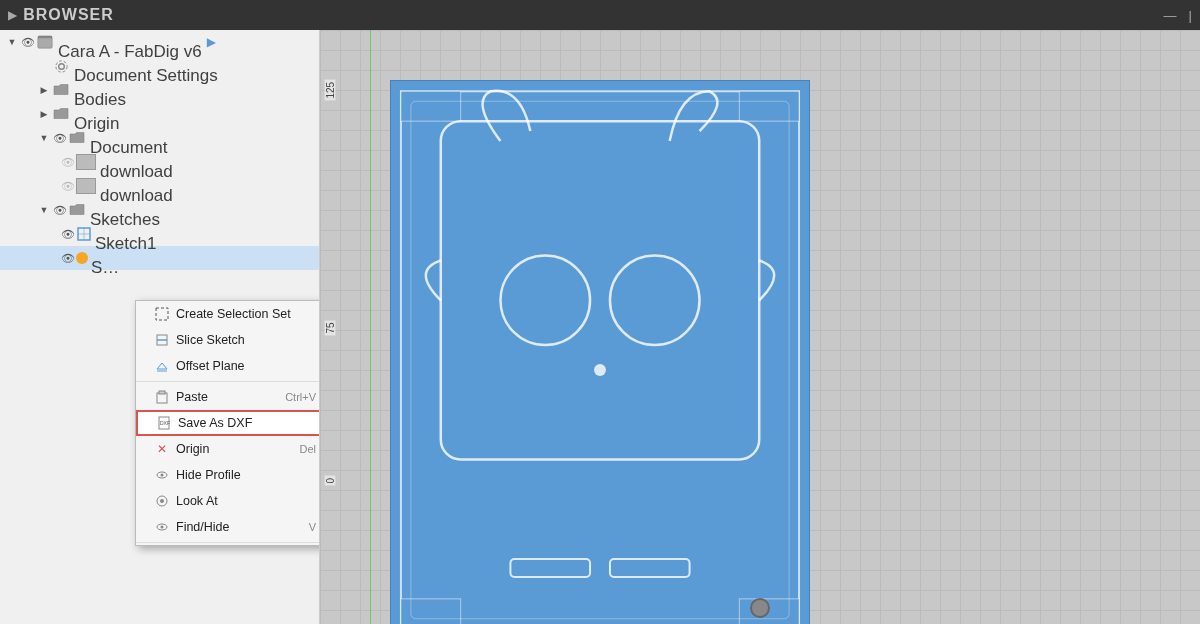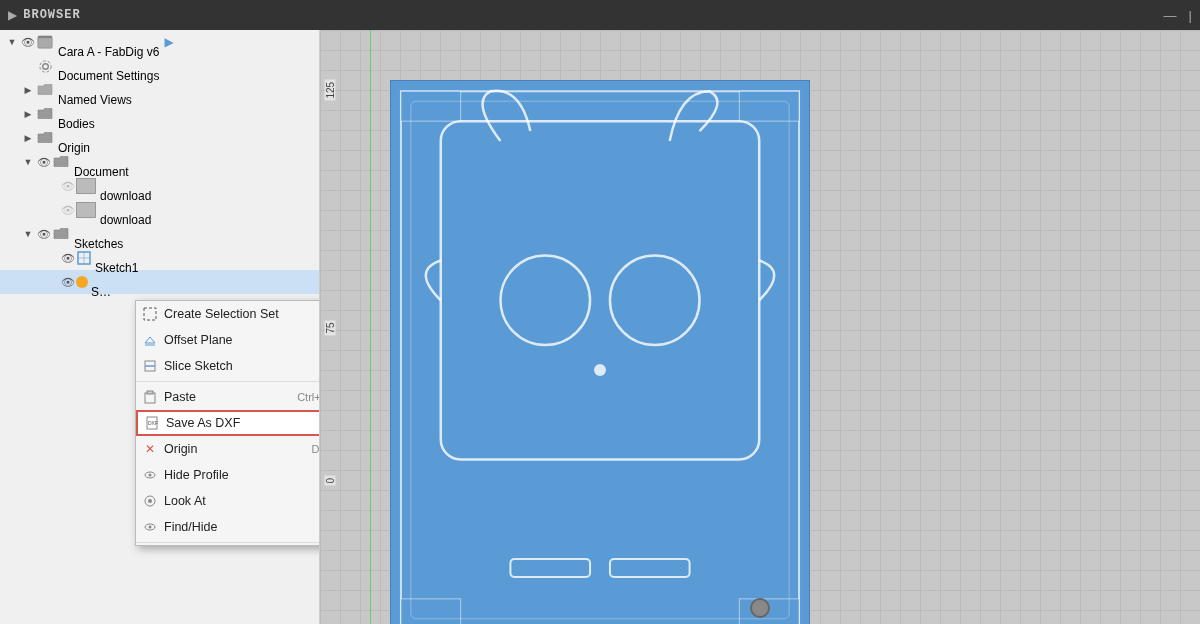--- a/index.html
+++ b/index.html
@@ -54,21 +54,21 @@
       align-items: center;
       height: 24px;
       padding-left: 4px;
       cursor: pointer;
       white-space: nowrap;
       font-size: 13px;
       color: #222;
     }
 
     .tree-indent-1 { padding-left: 4px; }
-    .tree-indent-2 { padding-left: 20px; }
+    .tree-indent-2 { padding-left: 36px; }
     .tree-indent-3 { padding-left: 44px; }
 
     .tree-arrow {
       width: 16px;
       height: 16px;
       display: inline-flex;
       align-items: center;
       justify-content: center;
       font-size: 9px;
       color: #555;
@@ -93,22 +93,22 @@
       width: 18px;
       height: 18px;
       display: inline-flex;
       align-items: center;
       justify-content: center;
       margin-right: 4px;
       flex-shrink: 0;
     }
 
     .item-label {
-      font-size: 12px;
-      color: #000000;
+      font-size: 17px;
+      color: #404040;
       margin-top: 20px;
     }
 
     
     .sketch-icon {
       width: 16px;
       height: 16px;
       display: inline-flex;
       align-items: center;
       justify-content: center;
@@ -140,21 +140,21 @@
       width: 200px;
       background: #f5f5f5;
       border: 1px solid #bbb;
       box-shadow: 3px 3px 8px rgba(0,0,0,0.3);
       z-index: 100;
     }
     .ctx-item {
       display: flex;
       align-items: center;
       height: 26px;
-      padding: 0 6px;
+      padding: 0 18px;
       cursor: pointer;
       font-size: 12.5px;
       color: #222;
       gap: 6px;
     }
     .ctx-item.highlighted {
       background: #fff;
       border: 2px solid #d9534f;
     }
     .ctx-separator {
@@ -247,21 +247,21 @@
       background: #4c4;
       opacity: 0.7;
     }
   </style>
 </head>
 <body>
 
 <div class="app-container">
   <div class="top-bar">
     <span style="color:#aaa;font-size:12px;">▶</span>
-    <span style="color:#ccc;font-size:12px;font-weight:bold;letter-spacing:1px;font-family:Liberation Mono, monospace;">BROWSER</span>
+    <span style="color:#ccc;font-size:16px;font-weight:bold;letter-spacing:1px;">BROWSER</span>
     <span style="flex:1"></span>
     <span style="color:#aaa;font-size:13px;cursor:pointer;">—</span>
     <span style="color:#aaa;font-size:13px;cursor:pointer;margin-left:6px;">|</span>
   </div>
 
   <div class="content-area">
 
     <div class="sidebar">
 
       <div class="tree-item tree-indent-1">
@@ -281,29 +281,20 @@
         <span class="tree-arrow empty"></span>
         <span class="folder-icon">
           <svg width="15" height="15" viewBox="0 0 16 16">
               <circle cx="8" cy="8" r="3" fill="none" stroke="#888" stroke-width="1.5"></circle>
               <circle cx="8" cy="8" r="6" fill="none" stroke="#888" stroke-width="1" stroke-dasharray="3,2"></circle>
             </svg>
         </span>
         <span class="item-label">Document Settings</span>
       </div>
 
-      <div class="tree-item tree-indent-2">
-        <span class="tree-arrow closed"></span>
-        <span class="folder-icon">
-          <svg width="16" height="14" viewBox="0 0 16 14">
-              <path d="M1 3 h5 l1.5 -1.5 h7.5 v10 h-14 z" fill="#aaa" stroke="#888" stroke-width="0.5"></path>
-            </svg>
-        </span>
-        <span class="item-label">Named Views</span>
-      </div>
 
       <div class="tree-item tree-indent-2">
         <span class="tree-arrow closed"></span>
         <span class="folder-icon">
           <svg width="16" height="14" viewBox="0 0 16 14">
               <path d="M1 3 h5 l1.5 -1.5 h7.5 v10 h-14 z" fill="#999" stroke="#777" stroke-width="0.5"></path>
             </svg>
         </span>
         <span class="item-label">Bodies</span>
       </div>
@@ -381,35 +372,35 @@
             <svg width="14" height="14" viewBox="0 0 14 14">
                 <rect x="1" y="1" width="12" height="12" fill="none" stroke="#555" stroke-width="1" stroke-dasharray="3,2"></rect>
               </svg>
           </span>
           <span>Create Selection Set</span>
         </div>
 
         <div class="ctx-item">
           <span class="ctx-icon">
             <svg width="14" height="14" viewBox="0 0 14 14">
+                <line x1="2" y1="7" x2="12" y2="7" stroke="#5b9bd5" stroke-width="1.5"></line>
+                <rect x="2" y="2" width="10" height="10" fill="none" stroke="#888" stroke-width="1"></rect>
+              </svg>
+          </span>
+          <span>Slice Sketch</span>
+        </div>
+
+        <div class="ctx-item">
+          <span class="ctx-icon">
+            <svg width="14" height="14" viewBox="0 0 14 14">
                 <polygon points="2,10 7,4 12,10" fill="none" stroke="#5b9bd5" stroke-width="1"></polygon>
                 <line x1="2" y1="12" x2="12" y2="12" stroke="#5b9bd5" stroke-width="1"></line>
               </svg>
           </span>
           <span>Offset Plane</span>
-        </div>
-
-        <div class="ctx-item">
-          <span class="ctx-icon">
-            <svg width="14" height="14" viewBox="0 0 14 14">
-                <line x1="2" y1="7" x2="12" y2="7" stroke="#5b9bd5" stroke-width="1.5"></line>
-                <rect x="2" y="2" width="10" height="10" fill="none" stroke="#888" stroke-width="1"></rect>
-              </svg>
-          </span>
-          <span>Slice Sketch</span>
         </div>
 
         <div class="ctx-separator"></div>
 
         <div class="ctx-item">
           <span class="ctx-icon">
             <svg width="14" height="14" viewBox="0 0 14 14">
                 <rect x="2" y="3" width="10" height="10" fill="none" stroke="#888" stroke-width="1"></rect>
                 <rect x="4" y="1" width="6" height="3" fill="#ccc" stroke="#888" stroke-width="1"></rect>
               </svg>

